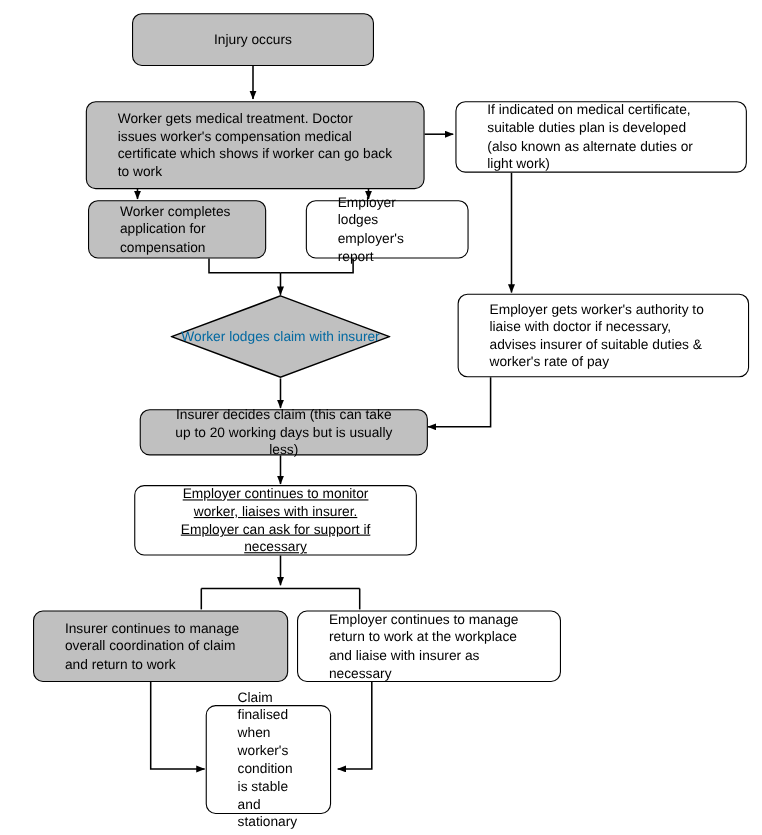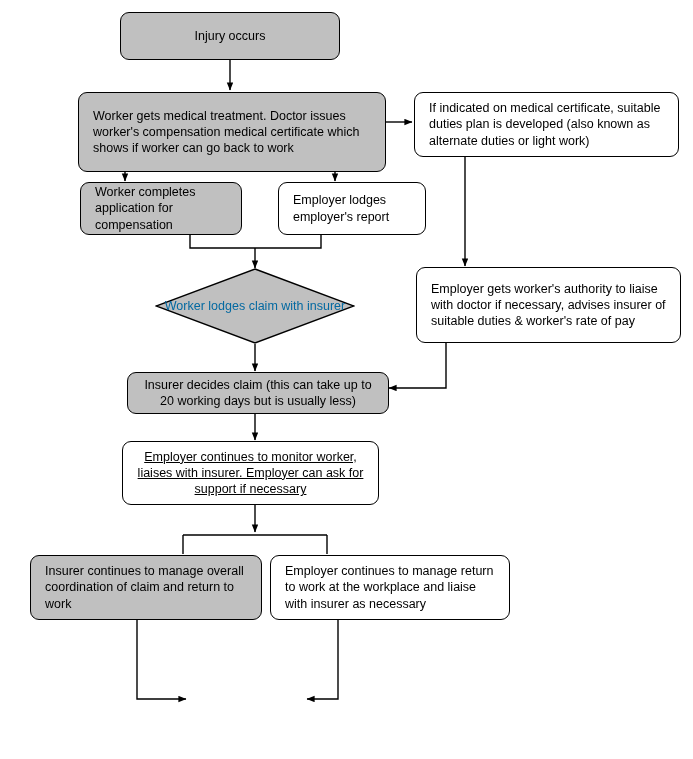--- a/index.html
+++ b/index.html
@@ -25,21 +25,21 @@
     height: 759px;
   }
   .node {
     position: absolute;
     box-sizing: border-box;
     border: 1px solid #000000;
     border-radius: 9px;
     font-size: 12.5px;
     line-height: 1.30;
     color: #000000;
-    padding: 7px 14px;
+    padding: 7px 28px;
     display: flex;
     flex-direction: column;
     justify-content: center;
     z-index: 2;
   }
   .node.gray { background: #c0c0c0; }
   .node.white { background: #ffffff; }
   .node.center { text-align: center; }
   .node.left { text-align: left; }
   .diamond-wrap {
@@ -149,14 +149,17 @@
   </div>
 
   <div class="node gray left" style="left:30px; top:555px; width:232px; height:65px;">
     <span>Insurer continues to manage overall coordination of claim and return to work</span>
   </div>
 
   <div class="node white left" style="left:270px; top:555px; width:240px; height:65px;">
     <span>Employer continues to manage return to work at the workplace and liaise with insurer as necessary</span>
   </div>
 
+  <div class="node white left" style="left:187px; top:641px; width:114px; height:99px;">
+    <span>Claim finalised when worker's condition is stable and stationary</span>
+  </div>
 
 </div>
 
 </body></html>

